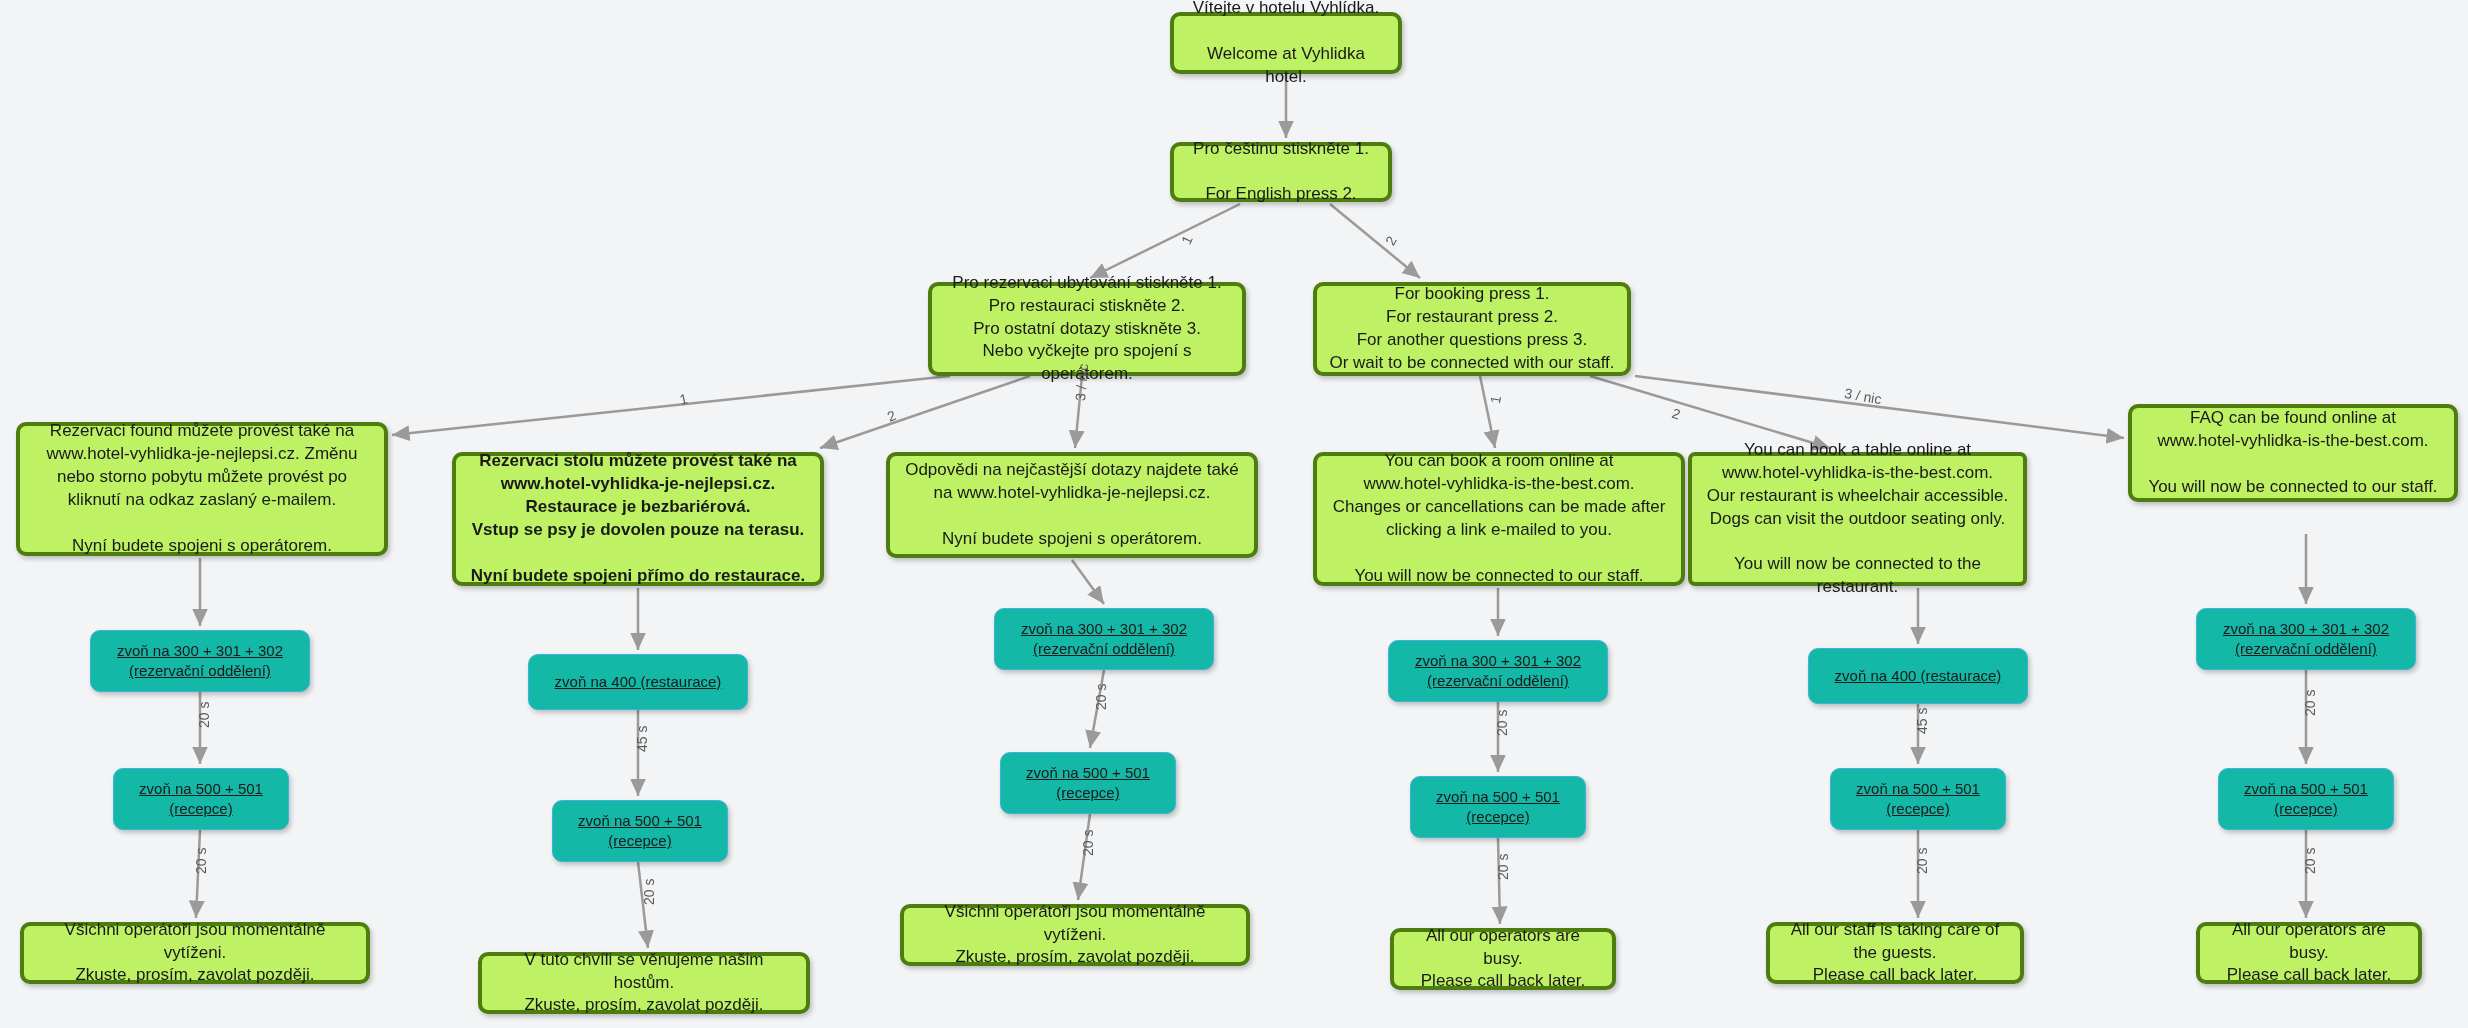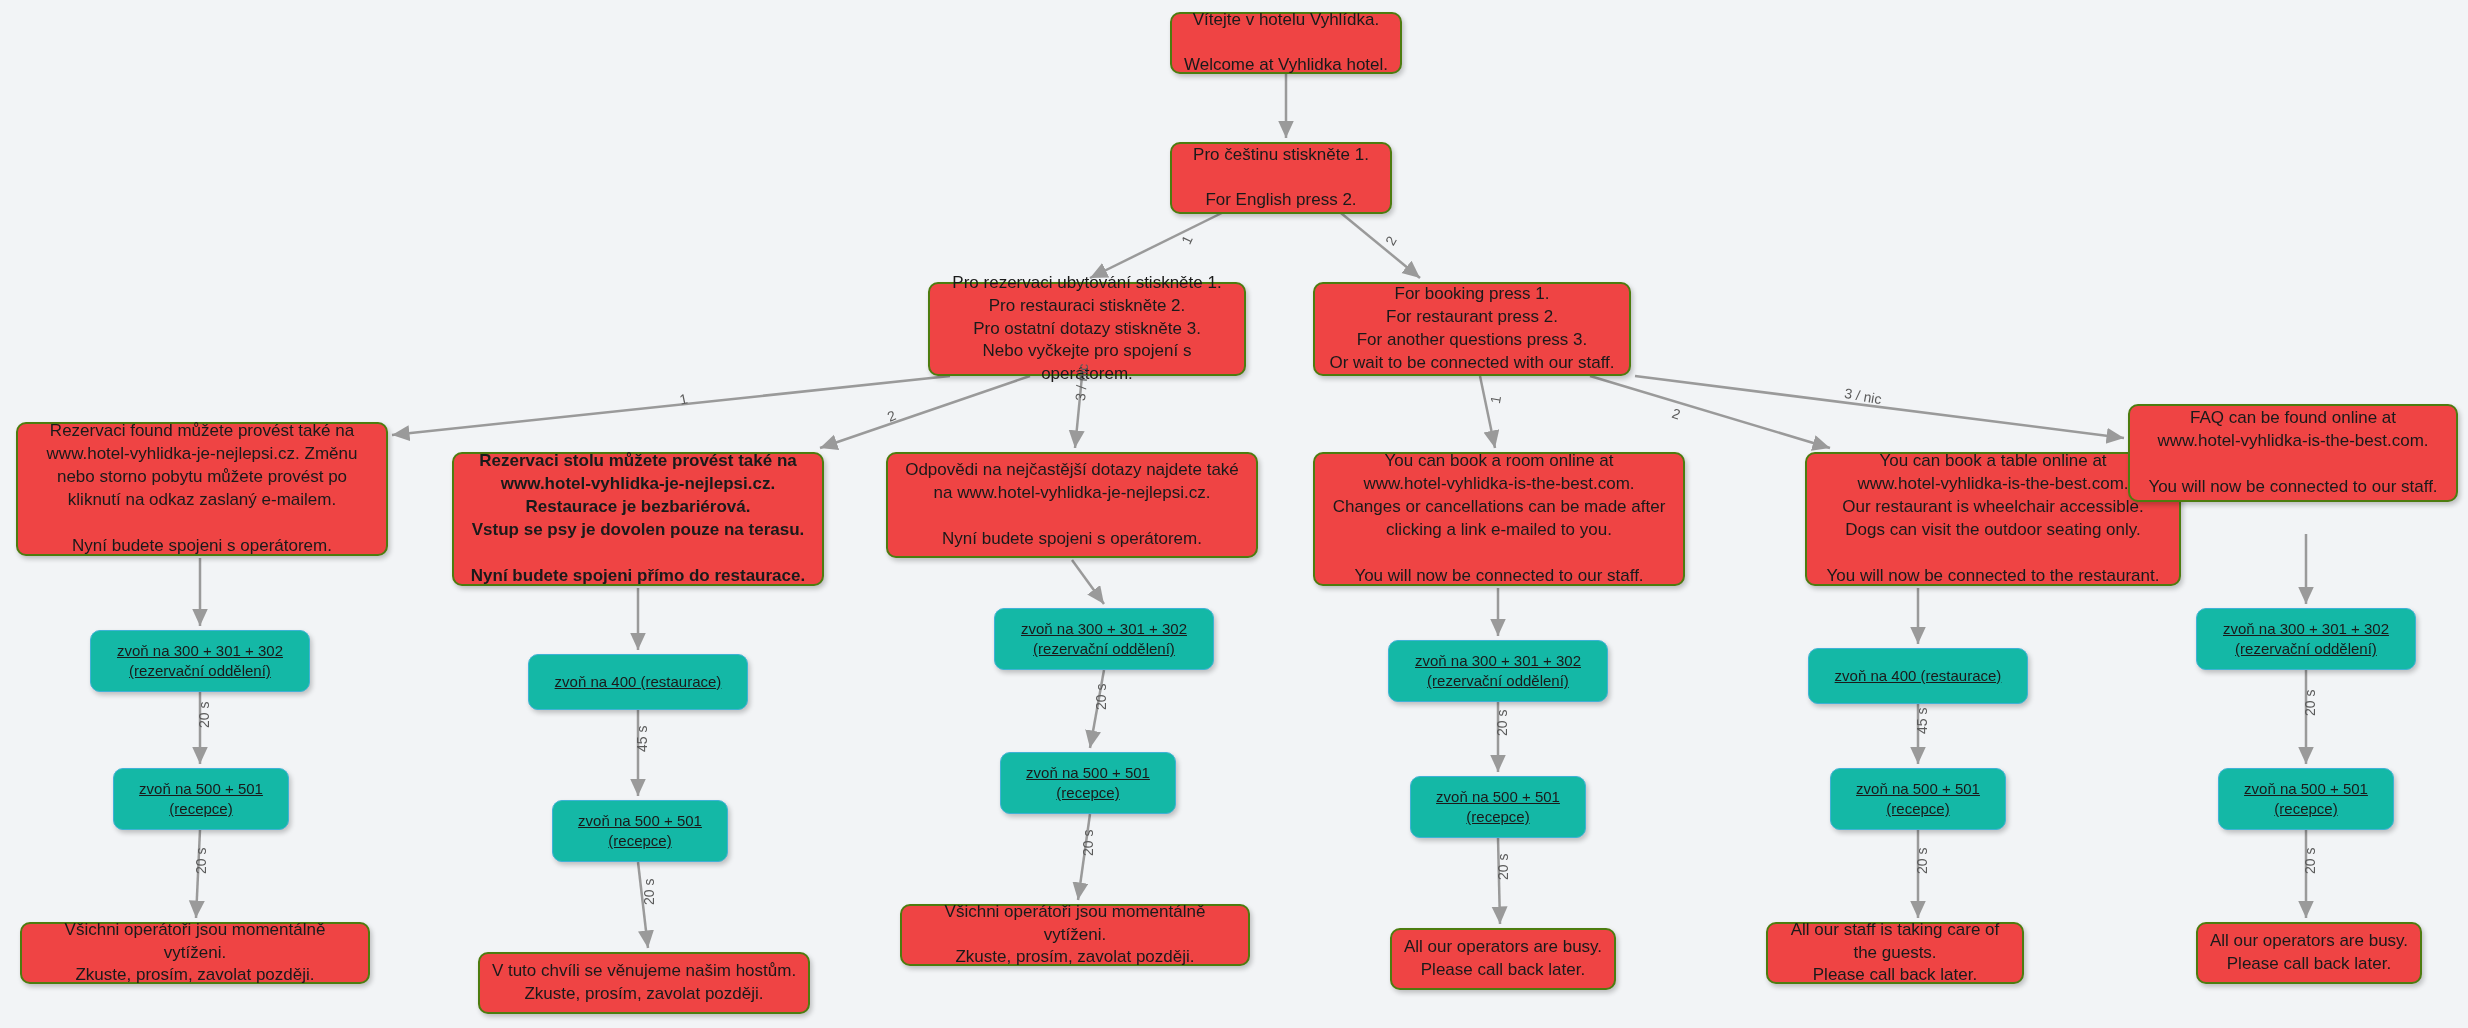--- a/index.html
+++ b/index.html
@@ -34,22 +34,22 @@
     display: flex;
     align-items: center;
     justify-content: center;
     text-align: center;
     padding: 8px 10px;
     line-height: 1.35;
     color: #1a1a1a;
     white-space: pre-line;
   }
   .node.msg {
-    background: #ef4444;
-    border: 2px solid #4d7c0f;
+    background: #bef264;
+    border: 4px solid #4d7c0f;
     box-shadow: 2px 3px 5px rgba(0,0,0,0.22);
     font-size: 17px;
   }
   .node.call {
     background: #14b8a6;
     border: 1px solid #3fb2d6;
     box-shadow: 2px 3px 5px rgba(0,0,0,0.22);
     font-size: 15px;
     text-decoration: underline;
   }
@@ -97,21 +97,21 @@
         <path d="M1090,814 L1078,900" stroke="#9a9a9a" stroke-width="2.5" fill="none" marker-end="url(#arrow)"></path>
         <path d="M1498,838 L1500,924" stroke="#9a9a9a" stroke-width="2.5" fill="none" marker-end="url(#arrow)"></path>
         <path d="M1918,830 L1918,918" stroke="#9a9a9a" stroke-width="2.5" fill="none" marker-end="url(#arrow)"></path>
         <path d="M2306,830 L2306,918" stroke="#9a9a9a" stroke-width="2.5" fill="none" marker-end="url(#arrow)"></path>
       </g>
   </svg>
   <div id="node-layer">
       <div class="node msg" style="left: 1170px; top: 12px; width: 232px; height: 62px;">Vítejte v hotelu Vyhlídka.
 
 Welcome at Vyhlidka hotel.</div>
-      <div class="node msg" style="left: 1170px; top: 142px; width: 222px; height: 72px;">Pro  češtinu  stiskněte  1.
+      <div class="node msg" style="left: 1170px; top: 142px; width: 222px; height: 60px;">Pro  češtinu  stiskněte  1.
 
 For English press 2.</div>
       <div class="node msg" style="left: 928px; top: 282px; width: 318px; height: 94px;">Pro rezervaci ubytování stiskněte 1.
 Pro restauraci stiskněte 2.
 Pro ostatní dotazy stiskněte 3.
 Nebo vyčkejte pro spojení s operátorem.</div>
       <div class="node msg" style="left: 1313px; top: 282px; width: 318px; height: 94px;">For booking press 1.
 For restaurant press 2.
 For another questions press 3.
 Or wait to be connected with our staff.</div>
@@ -130,21 +130,21 @@
       <div class="node msg" style="left: 886px; top: 452px; width: 372px; height: 106px;">Odpovědi na nejčastější dotazy najdete také
 na www.hotel-vyhlidka-je-nejlepsi.cz.
 
 Nyní budete spojeni s operátorem.</div>
       <div class="node msg" style="left: 1313px; top: 452px; width: 372px; height: 134px;">You can book a room online at
 www.hotel-vyhlidka-is-the-best.com.
 Changes or cancellations can be made after
 clicking a link e-mailed to you.
 
 You will now be connected to our staff.</div>
-      <div class="node msg" style="left: 1805px; top: 452px; width: 376px; height: 134px;">You can book a table online at
+      <div class="node msg" style="left: 1688px; top: 452px; width: 339px; height: 134px; border-radius: 7px;">You can book a table online at
 www.hotel-vyhlidka-is-the-best.com.
 Our restaurant is wheelchair accessible.
 Dogs can visit the outdoor seating only.
 
 You will now be connected to the restaurant.</div>
       <div class="node msg" style="left: 2128px; top: 404px; width: 330px; height: 98px;">FAQ can be found online at
 www.hotel-vyhlidka-is-the-best.com.
 
 You will now be connected to our staff.</div>
       <div class="node call" style="left: 90px; top: 630px; width: 220px; height: 62px;">zvoň na 300 + 301 + 302

